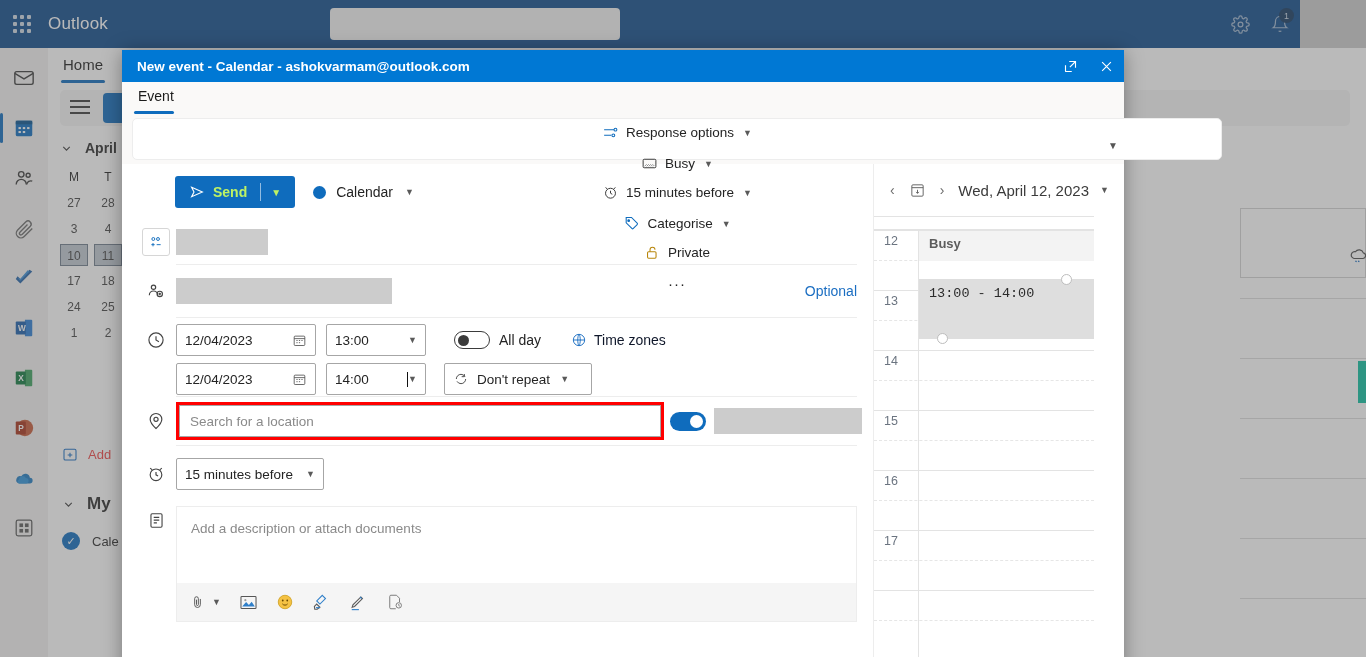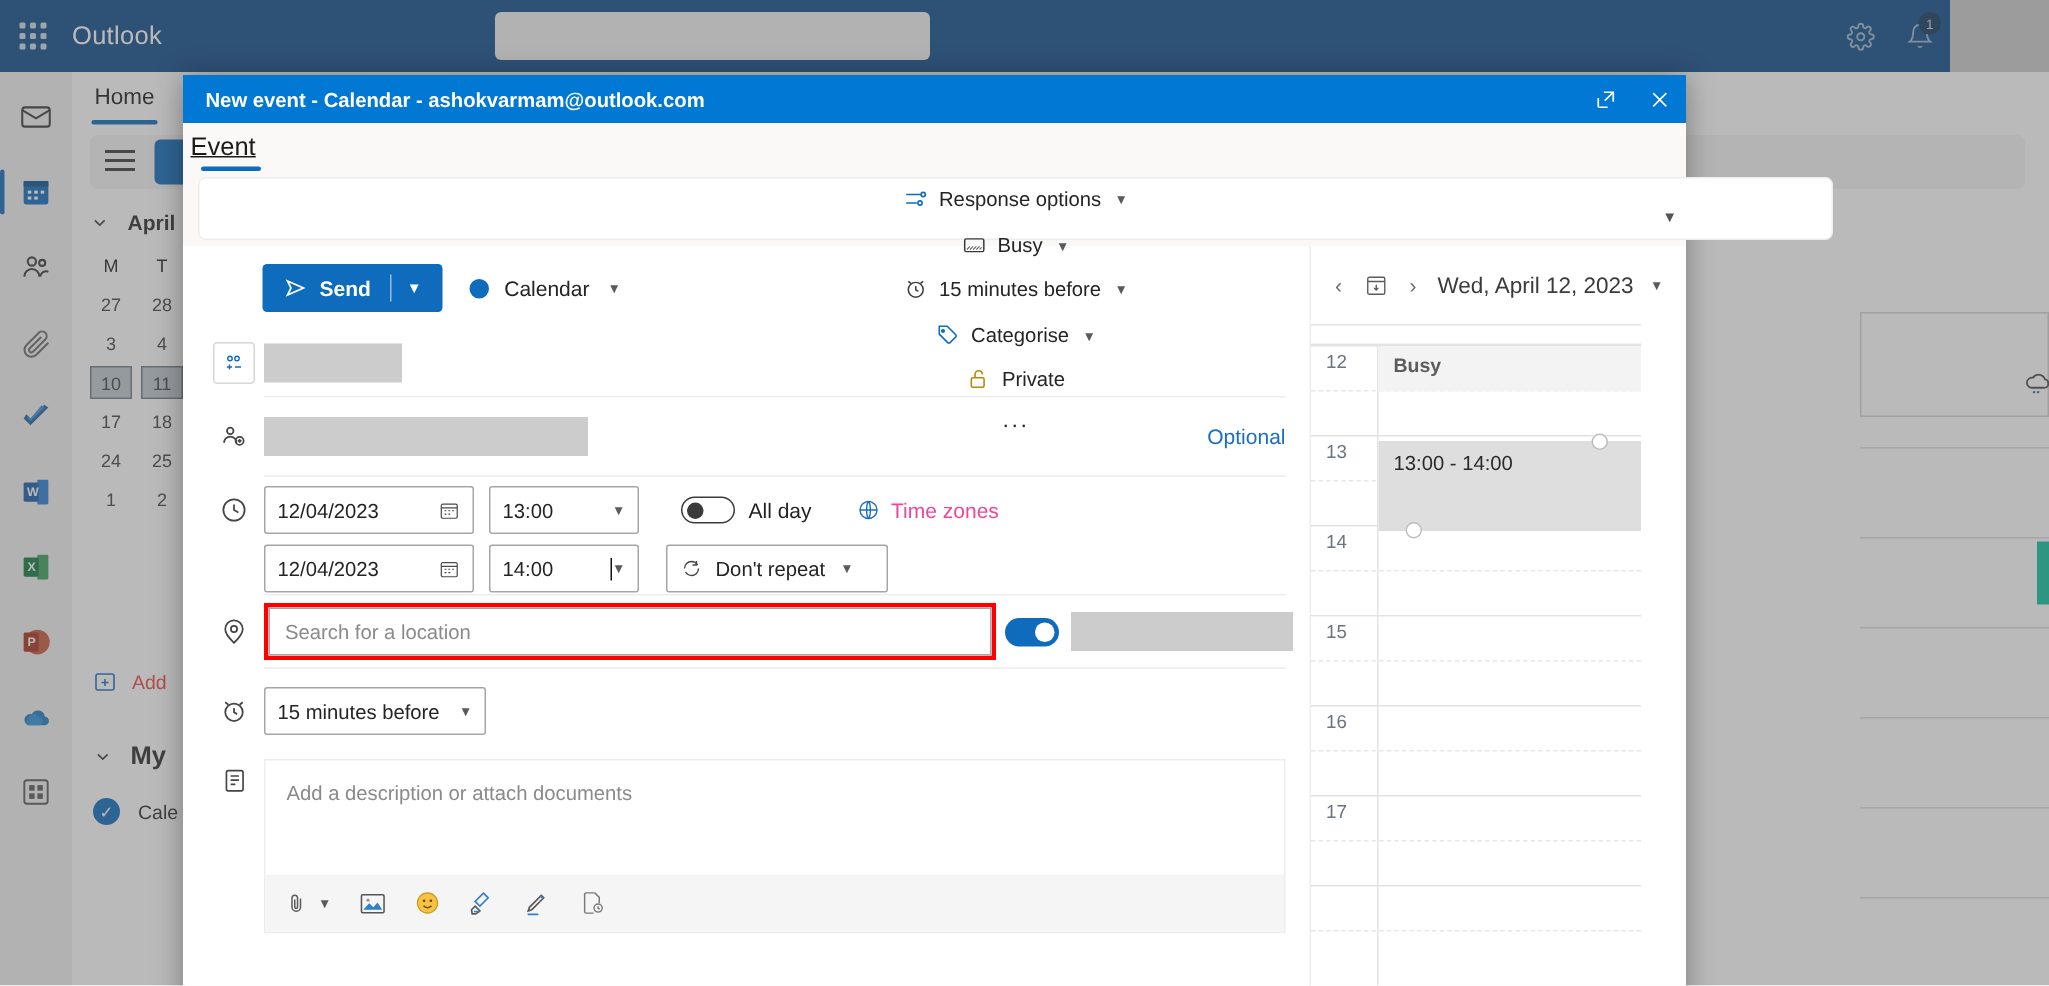--- a/index.html
+++ b/index.html
@@ -79,42 +79,42 @@
   }
   .dlg-titlebar {
     height: 32px; background: #0078D4; display: flex; align-items: center;
     padding-left: 15px; flex: 0 0 32px;
   }
   .dlg-title { color: #ffffff; font-size: 13.5px; font-weight: bold; }
   .dlg-winbtns { margin-left: auto; display: flex; height: 32px; }
   .dlg-winbtn { width: 36px; height: 32px; display: flex; align-items: center; justify-content: center; color: #fff; }
 
   .dlg-tabstrip { height: 34px; background: #faf9f8; position: relative; flex: 0 0 34px; }
-  .dlg-tab { position: absolute; left: 5px; top: 6px; font-size: 17px; color: #1b1b1b; text-decoration: underline; }
+  .dlg-tab { position: absolute; left: 16px; top: 6px; font-size: 14px; color: #1b1b1b; }
   .dlg-tab-underline { position: absolute; left: 12px; top: 29px; width: 40px; height: 3px; background: #0F6CBD; border-radius: 2px; }
 
   .dlg-ribbonwrap { position: relative; height: 48px; background: #faf9f8; flex: 0 0 48px; }
   .dlg-ribbon {
     position: absolute; left: 10px; top: 2px; width: 1090px; height: 42px;
     background: #ffffff; border: 1px solid #ededed; border-radius: 5px;
     display: flex; align-items: center; padding: 0 10px; gap: 2px; flex-direction: column;
   }
   .rb-item { display: flex; align-items: center; gap: 7px; padding: 5px 9px; border-radius: 4px; font-size: 13.5px; color: #242424; white-space: nowrap; }
   .rb-sep { width: 1px; height: 24px; background: #e2e2e2; margin: 0 7px; }
   .rb-caret { color: #5a5a5a; font-size: 9px; margin-left: 2px; }
   .rb-dots { padding: 5px 10px; color: #242424; font-size: 15px; letter-spacing: 1px; }
   .ribbon-expand { position: absolute; right: 6px; top: 24px; color: #555; font-size: 10px; }
 
   .dlg-body { flex: 1; display: flex; min-height: 0; background: #ffffff; }
   .dlg-left { width: 752px; border-right: 1px solid #ededed; display: flex; flex-direction: column; }
   .dlg-right { flex: 1; background: #ffffff; position: relative; }
 
   .sendrow { height: 56px; display: flex; align-items: center; padding-left: 53px; gap: 18px; }
   .send-btn {
-    display: flex; align-items: center; height: 32px; background: #0F6CBD; color: #ffffff;
+    display: flex; align-items: center; height: 32px; background: #0F6CBD; color: #bef264;
     border-radius: 3px; font-size: 14px; font-weight: bold; padding: 0 4px;
   }
   .send-label { display: flex; align-items: center; gap: 8px; padding: 0 13px 0 10px; }
   .send-div { width: 1px; height: 18px; background: rgba(255,255,255,.55); }
   .send-caret { padding: 0 10px; font-size: 10px; font-weight: normal; }
   .calsel { display: flex; align-items: center; gap: 10px; font-size: 14px; color: #242424; }
   .cal-dot { width: 13px; height: 13px; border-radius: 50%; background: #0F6CBD; }
 
   .field-row { display: flex; align-items: center; padding-left: 14px; position: relative; }
   .field-icon { width: 40px; min-width: 40px; display: flex; align-items: center; justify-content: center; color: #444; }
@@ -131,21 +131,21 @@
     display: flex; align-items: center; padding: 0 8px; font-size: 13.5px; color: #242424;
   }
   .txtbox .val { flex: 1; }
   .caret-blink { display: inline-block; width: 1px; height: 15px; background: #111; vertical-align: -3px; }
 
   .toggle-track { width: 36px; height: 18px; border-radius: 10px; background: #ffffff; border: 1px solid #3b3b3b; position: relative; }
   .toggle-knob { position: absolute; left: 3px; top: 3px; width: 11px; height: 11px; border-radius: 50%; background: #3b3b3b; }
   .toggle-on { width: 36px; height: 19px; border-radius: 10px; background: #0F6CBD; position: relative; }
   .toggle-on .knob { position: absolute; right: 3px; top: 3px; width: 13px; height: 13px; border-radius: 50%; background: #fff; }
 
-  .link-blue { color: #ec4899; font-size: 14px; display: flex; align-items: center; gap: 7px; }
+  .link-blue { color: #0f172a; font-size: 14px; display: flex; align-items: center; gap: 7px; }
 
   .loc-highlight { border: 3px solid #FF0000; padding: 0; }
   .loc-input {
     height: 32px; border: 1px solid #a6a6a6; background: #fff; display: flex; align-items: center;
     padding: 0 10px; font-size: 13.5px; color: #8a8a8a;
   }
 
   .desc-area { margin: 0 16px 0 54px; border: 1px solid #ededed; }
   .desc-text { padding: 14px 14px 0 14px; font-size: 13.5px; color: #8a8a8a; min-height: 76px; }
   .desc-toolbar { height: 38px; background: #f5f5f5; display: flex; align-items: center; gap: 18px; padding: 0 12px; }
@@ -714,21 +714,21 @@
           </div>
           <div class="hour-row" style="top:374px;">
             <div class="solid"></div>
               <div class="dashed"></div>
           </div>
 
           <div class="ev-busy" style="top:15px; height:30px;">
             <span>Busy</span>
           </div>
 
-          <div class="ev-sel" style="top:78px; height:60px;">
+          <div class="ev-sel" style="top:63px; height:60px;font-family:Liberation Mono, monospace;">
             <span>13:00 - 14:00</span>
             <span class="handle" style="right:22px; top:-5px;"></span>
             <span class="handle" style="left:18px; bottom:-5px;"></span>
           </div>
         </div>
       </div>
 
     </div>
   </div>
 </div>

